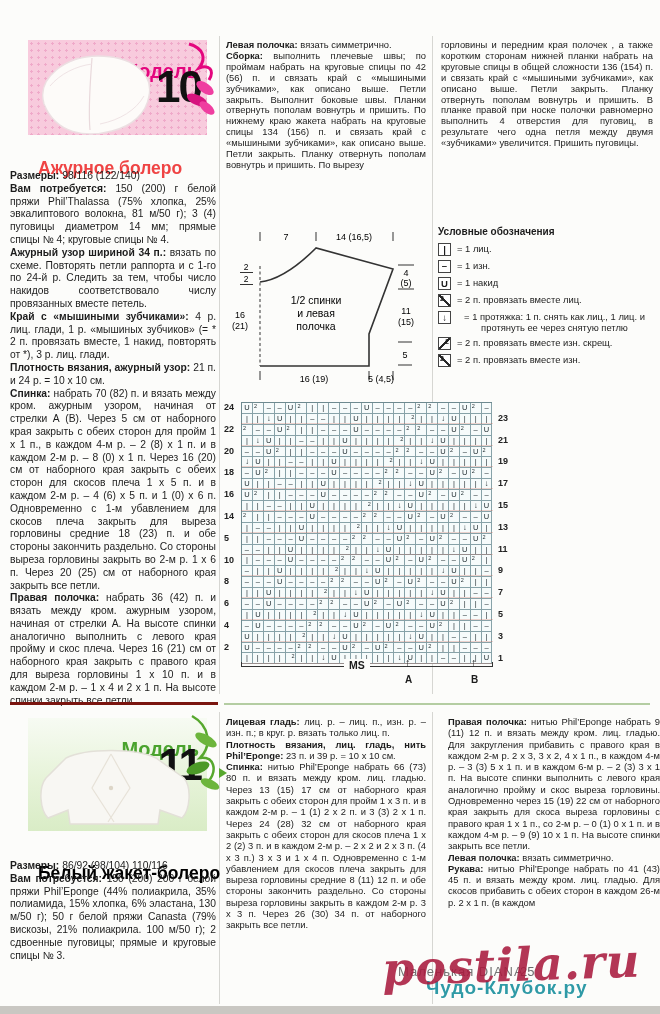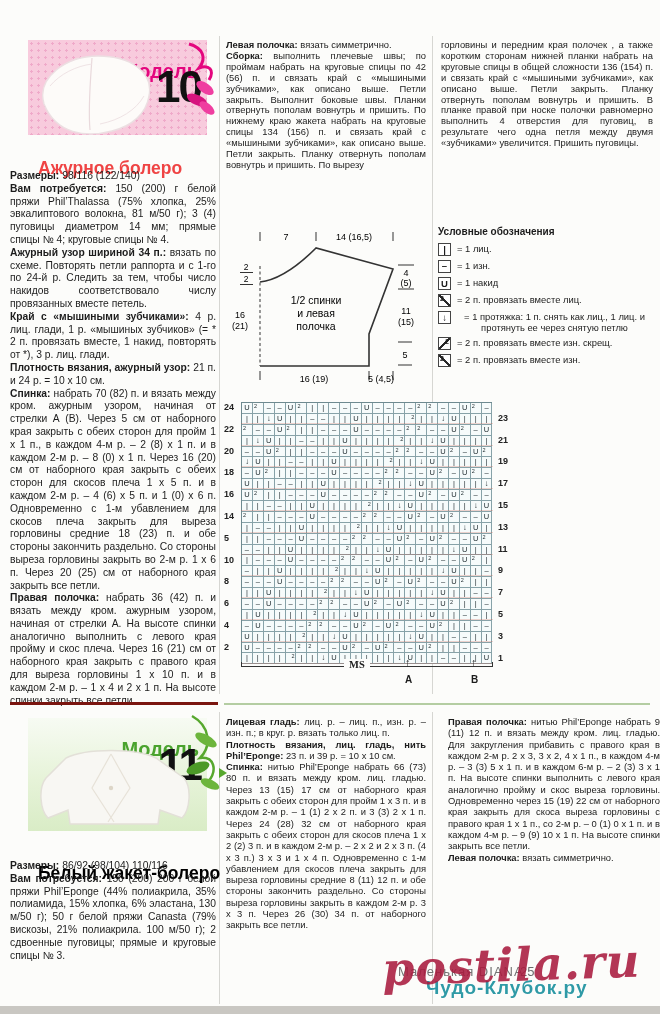--- a/index.html
+++ b/index.html
@@ -53,21 +53,21 @@
   .ccell.sym-t{font-size:8px;font-weight:bold;}
   .grid-red{position:absolute;left:17px;top:2px;width:252px;height:262px;pointer-events:none;
          background:repeating-linear-gradient(180deg,transparent 0 20.8px,rgba(205,85,65,.25) 20.8px 21.8px);}
   .cnums{position:absolute;top:2px;width:15px;font-size:9px;font-weight:bold;color:#222;}
   .cnums div{height:21.8px;line-height:10.9px;}
   .cnums-l{left:0;}
   .cnums-r{left:274px;top:12.9px;text-align:left;}
   .ms-line{position:absolute;left:17px;top:266px;width:252px;border-top:1.4px solid #333;}
   .ms-line::before,.ms-line::after{content:"";position:absolute;top:-5px;width:1.4px;height:5px;background:#333;}
   .ms-line::before{left:0;}.ms-line::after{right:0;}
-  .ms-label{position:absolute;left:120px;top:259px;background:#fcfcfa;padding:0 5px;font-weight:bold;font-size:10.5px;font-family:Liberation Serif, serif;}
+  .ms-label{position:absolute;left:120px;top:259px;background:#fcfcfa;padding:0 5px;font-weight:bold;font-size:10.5px;}
   .ck-arrow{position:absolute;font-size:11px;font-weight:bold;top:256px;}
   .ck-arrow-label{position:absolute;top:274px;font-size:10px;font-weight:bold;}
   
   .div-left{position:absolute;left:10px;top:702px;width:208px;height:3px;background:#7a150f;}
   .div-right{position:absolute;left:224px;top:703px;width:426px;height:2px;background:#b4cda2;}
   .green-arrow{position:absolute;left:219px;top:768px;width:0;height:0;
         border-left:8px solid #57a82e;border-top:5px solid transparent;border-bottom:5px solid transparent;}
   .foot-mag{position:absolute;left:398px;top:964px;font-size:13px;color:#737373;letter-spacing:1px;}
   .foot-num{position:absolute;left:520px;top:964px;font-size:13px;color:#6a6a6a;}
   .wm-chudo{position:absolute;left:426px;top:977px;font-size:19px;font-weight:bold;color:#2f9aa6;
@@ -806,20 +806,21 @@
       <p class="para"><b>Вам потребуется: </b>150 (200) 200 г белой пряжи Phil’Eponge (44% полиакрила, 35% полиамида, 15% хлопка, 6% эластана, 130 м/50 г); 50 г белой пряжи Canasta (79% вискозы, 21% полиакрила. 100 м/50 г); 2 сдвоенные пуговицы; прямые и круговые спицы № 3.</p>
     </div>
   <div class="col col-text-sm2" style="left:226px;top:716px;width:200px;">
       <p class="para"><b>Лицевая гладь: </b>лиц. р. – лиц. п., изн. р. – изн. п.; в круг. р. вязать только лиц. п.</p>
       <p class="para"><b>Плотность вязания, лиц. гладь, нить Phil’Eponge: </b>23 п. и 39 р. = 10 х 10 см.</p>
       <p class="para"><b>Спинка: </b>нитью Phil’Eponge набрать 66 (73) 80 п. и вязать между кром. лиц. гладью. Через 13 (15) 17 см от наборного края закрыть с обеих сторон для пройм 1 х 3 п. и в каждом 2-м р. – 1 (1) 2 х 2 п. и 3 (3) 2 х 1 п. Через 24 (28) 32 см от наборного края закрыть с обеих сторон для скосов плеча 1 х 2 (2) 3 п. и в каждом 2-м р. – 2 х 2 и 2 х 3 п. (4 х 3 п.) 3 х 3 и 1 х 4 п. Одновременно с 1-м убавлением для скосов плеча закрыть для выреза горловины средние 8 (11) 12 п. и обе стороны закончить раздельно. Со стороны выреза горловины закрыть в каждом 2-м р. 3 х 3 п. Через 26 (30) 34 п. от наборного закрыть все петли.</p>
     </div>
   <div class="col col-text-sm2" style="left:448px;top:716px;width:212px;">
       <p class="para"><b>Правая полочка: </b>нитью Phil’Eponge набрать 9 (11) 12 п. и вязать между кром. лиц. гладью. Для закругления прибавить с правого края в каждом 2-м р. 2 х 3, 3 х 2, 4 х 1 п., в каждом 4-м р. – 3 (3) 5 х 1 п. и в каждом 6-м р. – 2 (3) 3 х 1 п. На высоте спинки выполнить с левого края аналогично пройму и скос выреза горловины. Одновременно через 15 (19) 22 см от наборного края закрыть для скоса выреза горловины с правого края 1 х 1 п., со 2-м р. – 0 (1) 0 х 1 п. и в каждом 4-м р. – 9 (9) 10 х 1 п. На высоте спинки закрыть все петли.</p>
       <p class="para"><b>Левая полочка: </b>вязать симметрично.</p>
+      <p class="para"><b>Рукава: </b>нитью Phil’Eponge набрать по 41 (43) 45 п. и вязать между кром. лиц. гладью. Для скосов прибавить с обеих сторон в каждом 26-м р. 2 х 1 п. (в каждом</p>
     </div>
   <div class="green-arrow"></div>
 
   <span class="foot-mag">Маленькая DIANA</span>
   <span class="foot-num">25</span>
   <span class="wm-chudo">Чудо-Клубок.ру</span>
   <span class="wm-postila">postila.ru</span>
   <div class="bottom-strip"></div>
 
 </div>

